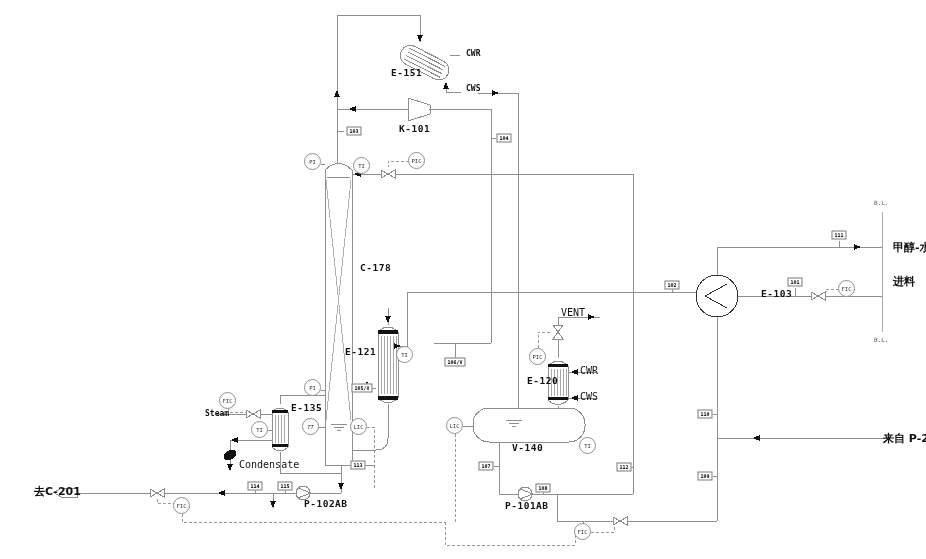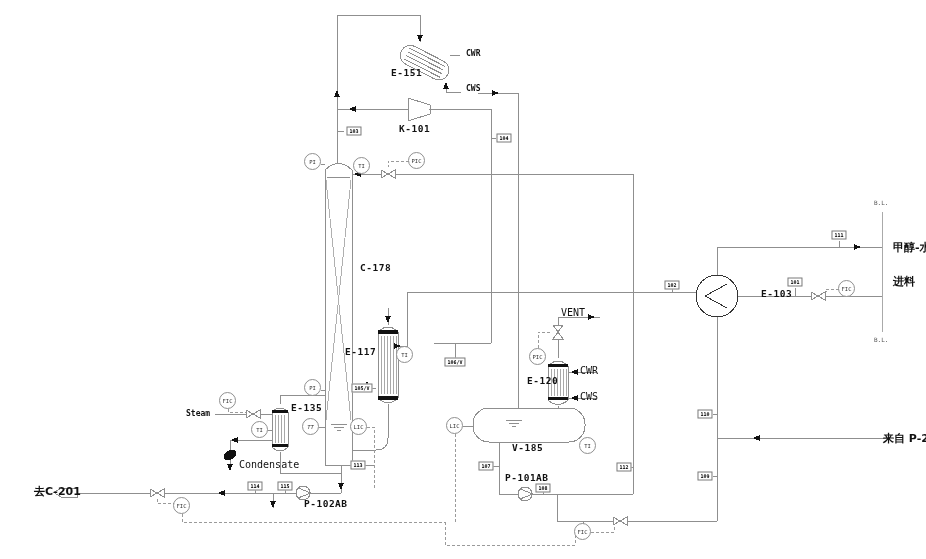--- a/index.html
+++ b/index.html
@@ -190,33 +190,33 @@
     <polygon points="238,437 238,443 231,440"></polygon>
     <polygon points="227,464 233,464 230,471"></polygon>
   </g>
 
   <polygon points="77,488 77,497 61,497 54,492.5 61,488" fill="#fff"></polygon>
 </svg>
 
 <div class="lbl eq" style="left:391px;top:68px">E-151</div>
 <div class="lbl eq" style="left:399px;top:124px">K-101</div>
 <div class="lbl eq" style="left:360px;top:263px">C-178</div>
-<div class="lbl eq" style="left:345px;top:347px">E-117</div>
+<div class="lbl eq" style="left:345px;top:347px">E-121</div>
 <div class="lbl eq" style="left:291px;top:403px">E-135</div>
 <div class="lbl eq" style="left:761px;top:289px">E-103</div>
 <div class="lbl eq" style="left:527px;top:376px">E-120</div>
-<div class="lbl eq" style="left:512px;top:443px">V-185</div>
-<div class="lbl eq" style="left:505px;top:473px">P-101AB</div>
+<div class="lbl eq" style="left:512px;top:443px">V-140</div>
+<div class="lbl eq" style="left:505px;top:501px">P-101AB</div>
 <div class="lbl eq" style="left:304px;top:499px">P-102AB</div>
 
 <div class="lbl st" style="left:466px;top:50px">CWR</div>
 <div class="lbl st" style="left:466px;top:85px">CWS</div>
 <div class="lbl sm" style="left:580px;top:366px">CWR</div>
 <div class="lbl sm" style="left:580px;top:392px">CWS</div>
-<div class="lbl st" style="left:186px;top:410px">Steam</div>
+<div class="lbl st" style="left:205px;top:410px">Steam</div>
 <div class="lbl sm" style="left:239px;top:460px">Condensate</div>
 <div class="lbl sm" style="left:561px;top:308px">VENT</div>
 <div class="lbl cn" style="left:34px;top:486px">去C-201</div>
 <div class="lbl cn" style="left:883px;top:433px">来自 P-201A/B</div>
 <div class="lbl cn" style="left:893px;top:242px">甲醇-水</div>
 <div class="lbl cn" style="left:893px;top:276px">进料</div>
 <div class="lbl bl" style="left:874px;top:200px">B.L.</div>
 <div class="lbl bl" style="left:874px;top:337px">B.L.</div>
 
 <div id="overlay">

